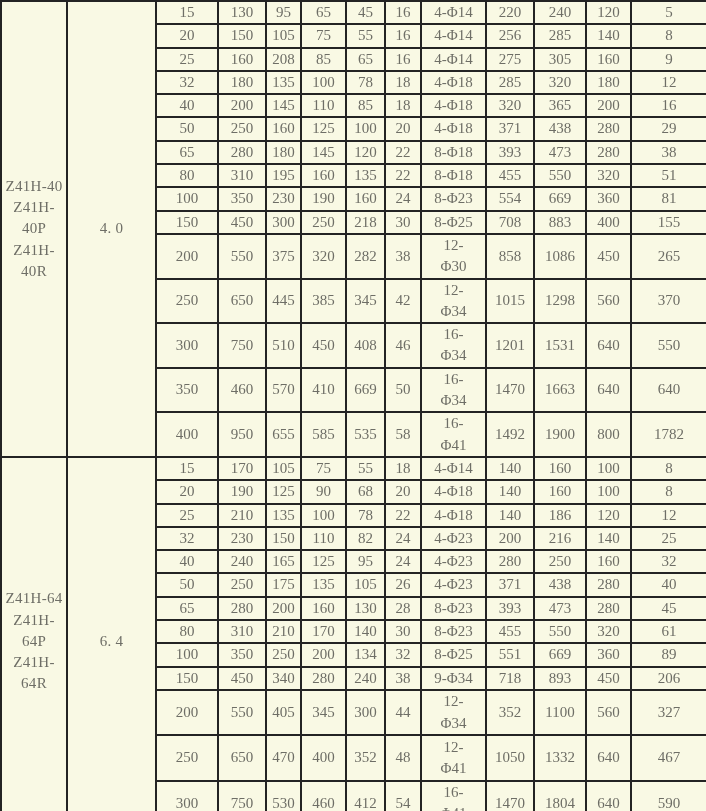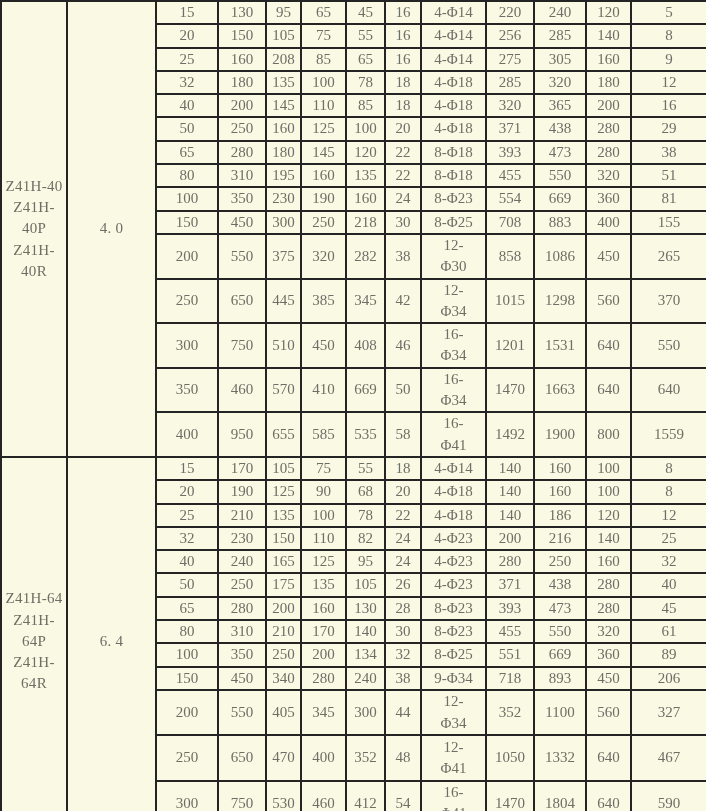--- a/index.html
+++ b/index.html
@@ -248,21 +248,21 @@
         <td>950</td>
         <td>655</td>
         <td>585</td>
         <td>535</td>
         <td>58</td>
         <td>16-
 Φ41</td>
         <td>1492</td>
         <td>1900</td>
         <td>800</td>
-        <td>1559</td>
+        <td>1782</td>
       </tr>
       <tr class="r">
         <td class="model-cell" rowspan="13">Z41H-64
 Z41H-
 64P
 Z41H-
 64R</td>
         <td class="pressure-cell" rowspan="13">6. 4</td>
         <td>15</td>
         <td>170</td>

